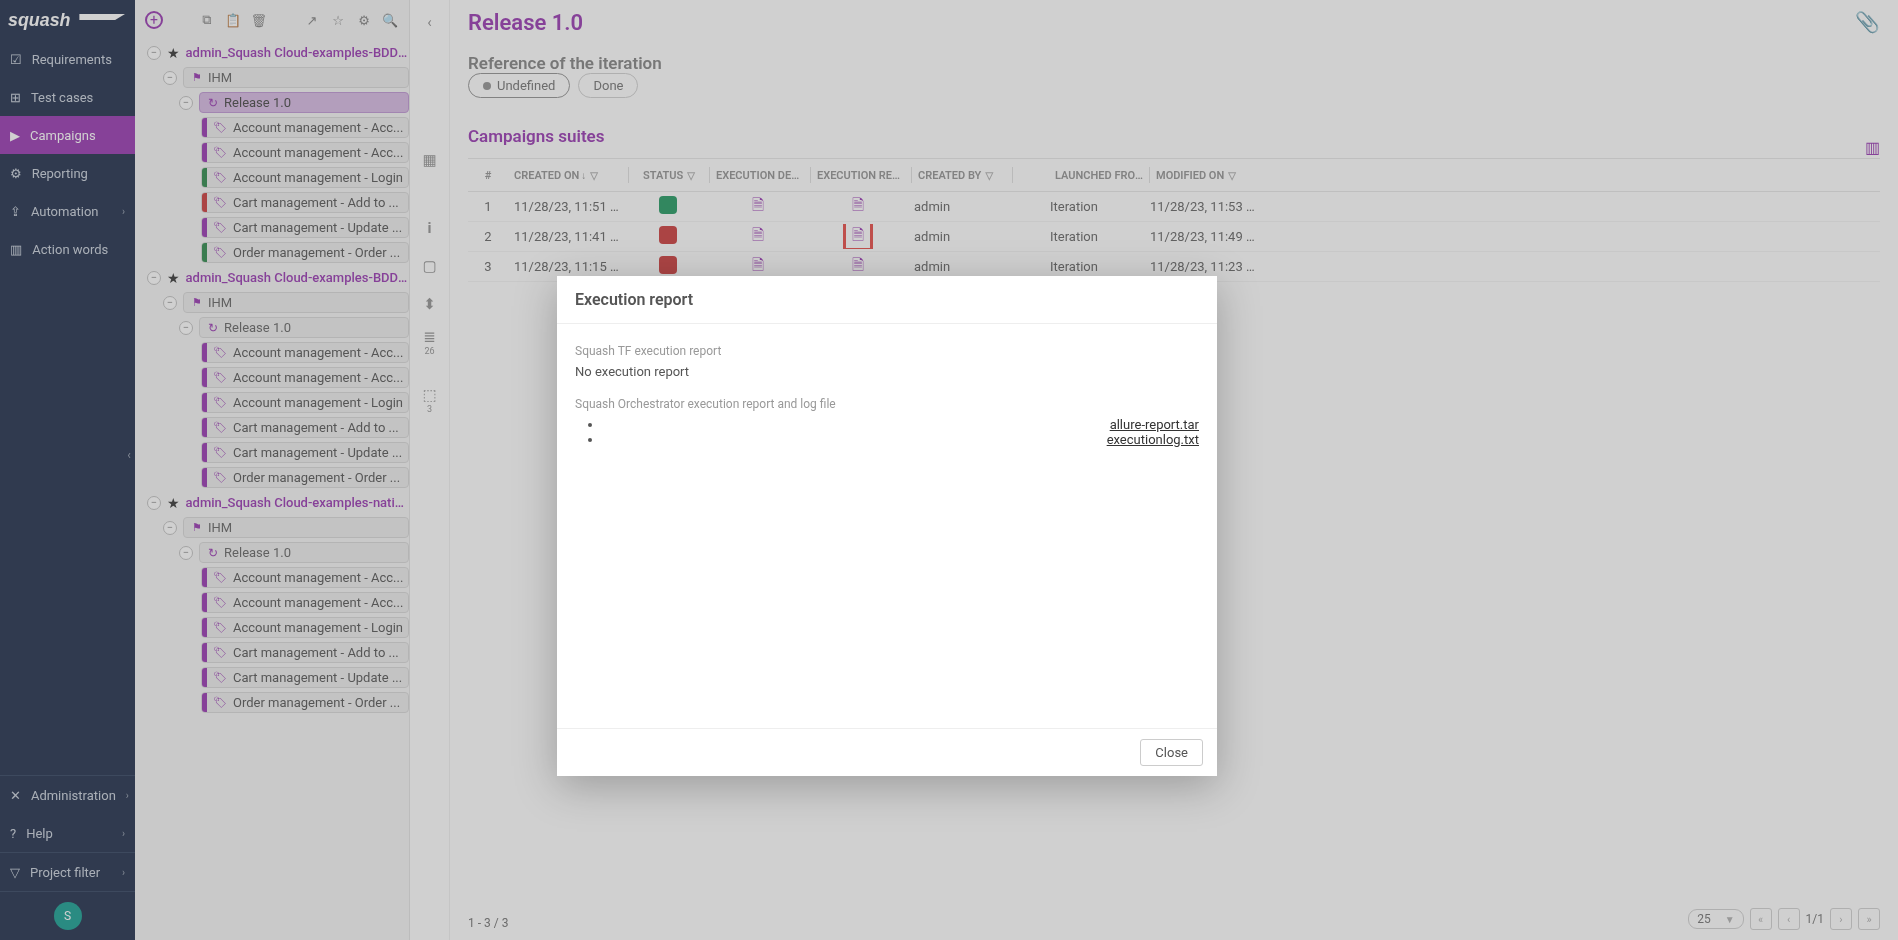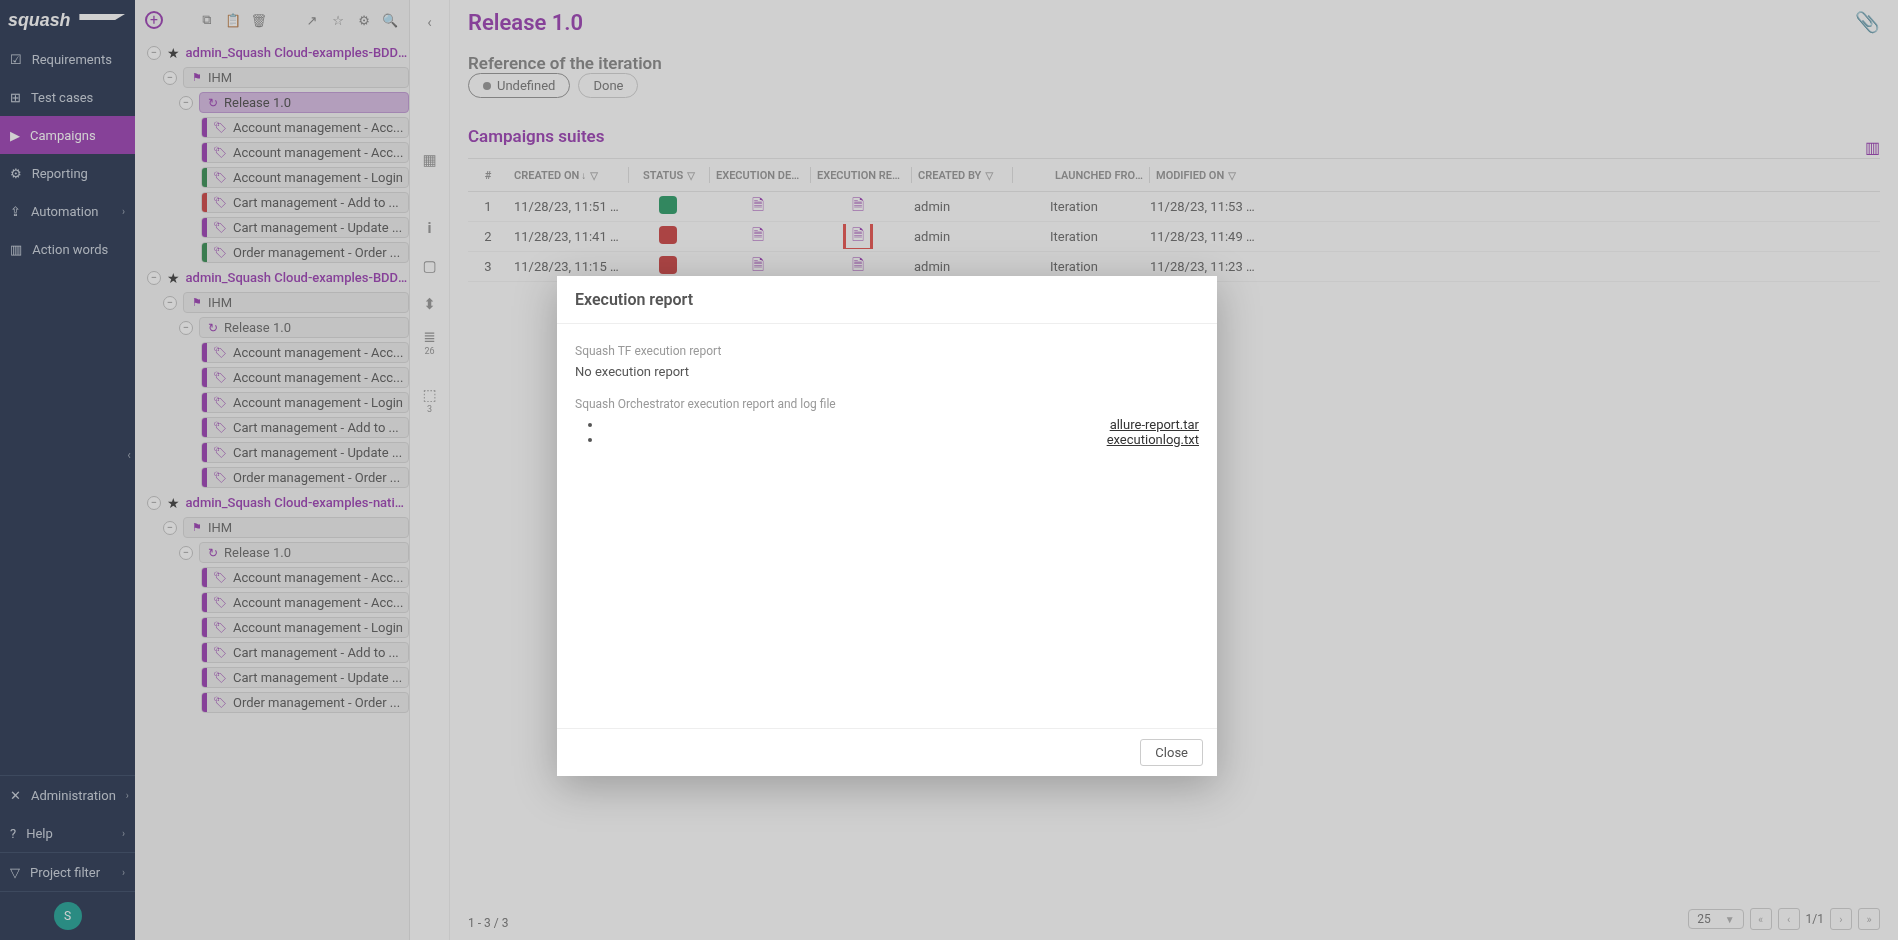--- a/index.html
+++ b/index.html
@@ -81,21 +81,21 @@
 
 .table-row { display: flex; align-items: center; height: 30px; font-size: 13px; color: #555; border-bottom: 1px solid #f3f3f3; }
 .status-chip { width: 18px; height: 18px; border-radius: 4px; display: inline-block; }
 .status-green { background: #0d8f52; }
 .status-red { background: #c62828; }
 .doc-ico { color: #8e24aa; font-size: 15px; cursor: pointer; }
 .doc-ico.highlighted { border: 3px solid #e53935; padding: 4px 6px; border-radius: 2px; }
 
 .table-footer { position: absolute; bottom: 10px; left: 18px; right: 18px; display: flex; align-items: flex-end; font-size: 12px; color: #666; }
 .table-footer .right { margin-left: auto; display: flex; align-items: center; gap: 6px; }
-.page-size { border: 1px solid #ccc; border-radius: 4px; padding: 2px 8px; display: flex; align-items: center; gap: 14px; cursor: pointer; }
+.page-size { border: 1px solid #ccc; border-radius: 9px; padding: 2px 8px; display: flex; align-items: center; gap: 14px; cursor: pointer; }
 .pg-btn { border: 1px solid #ccc; border-radius: 3px; width: 22px; height: 22px; display: flex; align-items: center; justify-content: center; cursor: pointer; color: #aaa; font-size: 11px; }
 
 
 .overlay { position: absolute; inset: 0; background: rgba(120,120,120,0.35); }
 .modal { position: absolute; left: 525px; top: 276px; width: 660px; height: 500px; background: #fff; box-shadow: 0 10px 40px rgba(0,0,0,0.25); display: flex; flex-direction: column; margin-left: 32px; }
 .modal-title { font-size: 16px; font-weight: 600; color: #555; padding: 14px 18px; border-bottom: 1px solid #eee; }
 .modal-body { padding: 14px 18px; flex: 1; font-size: 13px; color: #555; overflow: auto; }
 .modal-body .sub { color: #999; font-size: 12px; margin-top: 6px; margin-bottom: 6px; }
 .modal-body ul { margin: 6px 0 0 28px; text-align: right; }
 .modal-body a { color: #333; text-decoration: underline; }

